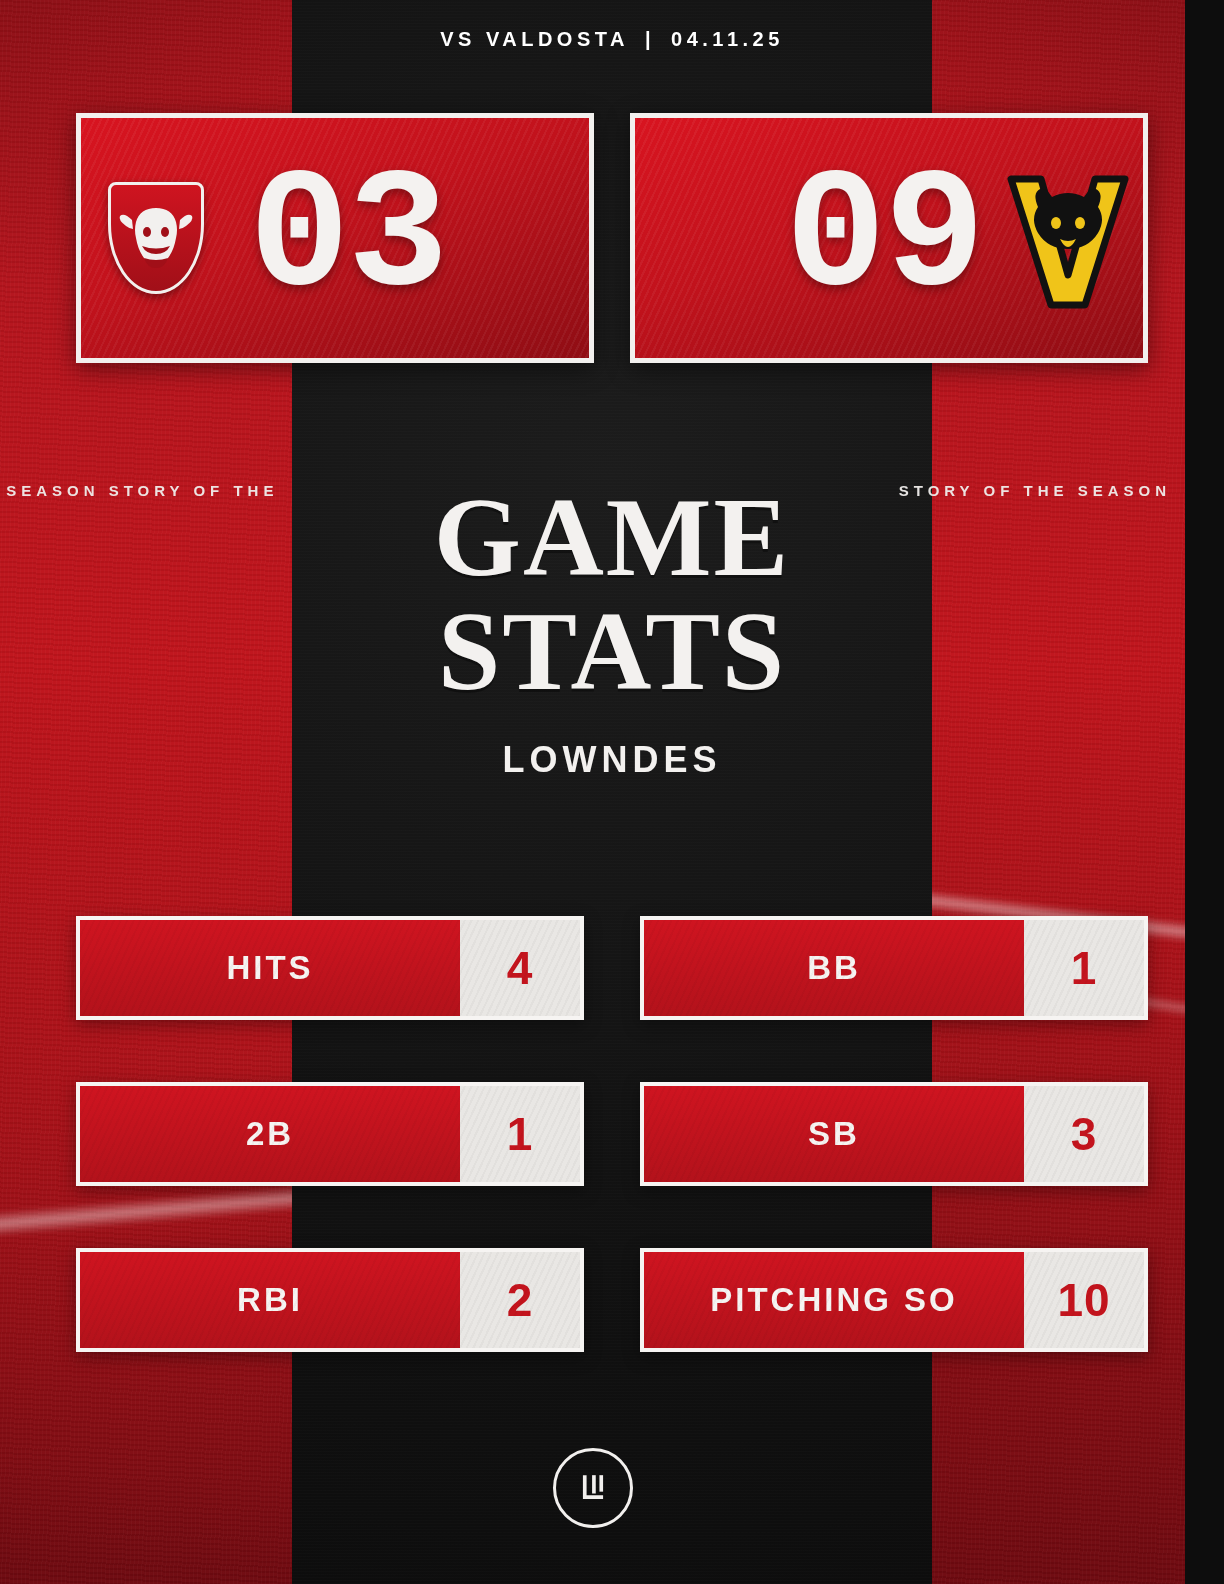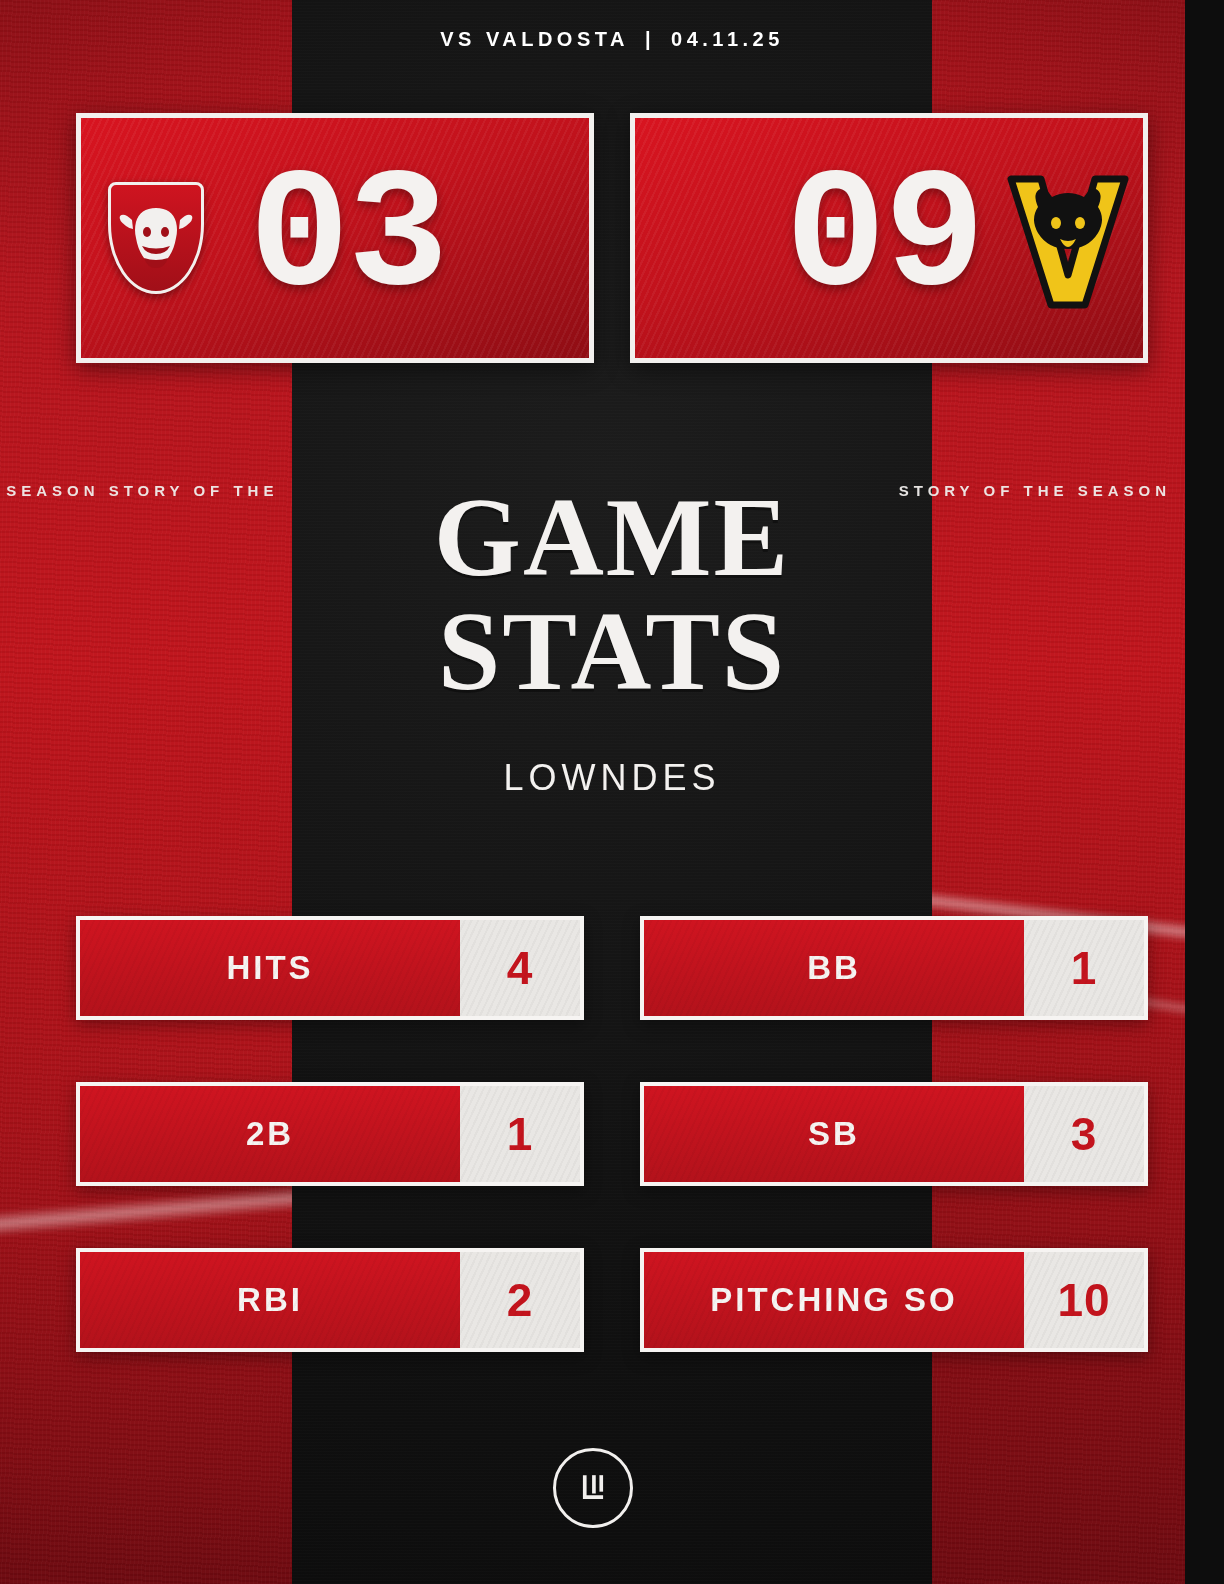--- a/index.html
+++ b/index.html
@@ -158,24 +158,24 @@
     font-family: "Liberation Serif", serif;
     font-weight: bold;
     font-size: 118px;
     line-height: 0.96;
     letter-spacing: 2px;
     text-shadow: 0 3px 0 rgba(0,0,0,0.35);
   }
   .title-line.l1 { font-size: 112px; }
   .title-line.l2 { font-size: 112px; margin-top: 6px; }
   .subtitle {
-    margin-top: 52px;
+    margin-top: 34px;
     color: #f3f1ef;
     font-size: 36px;
-    font-weight: normal;
+    font-weight: bold;
     letter-spacing: 5px;
   }
 
   
   .ticker {
     position: absolute;
     top: 482px;
     color: #f0eeec;
     font-size: 15px;
     font-weight: bold;

